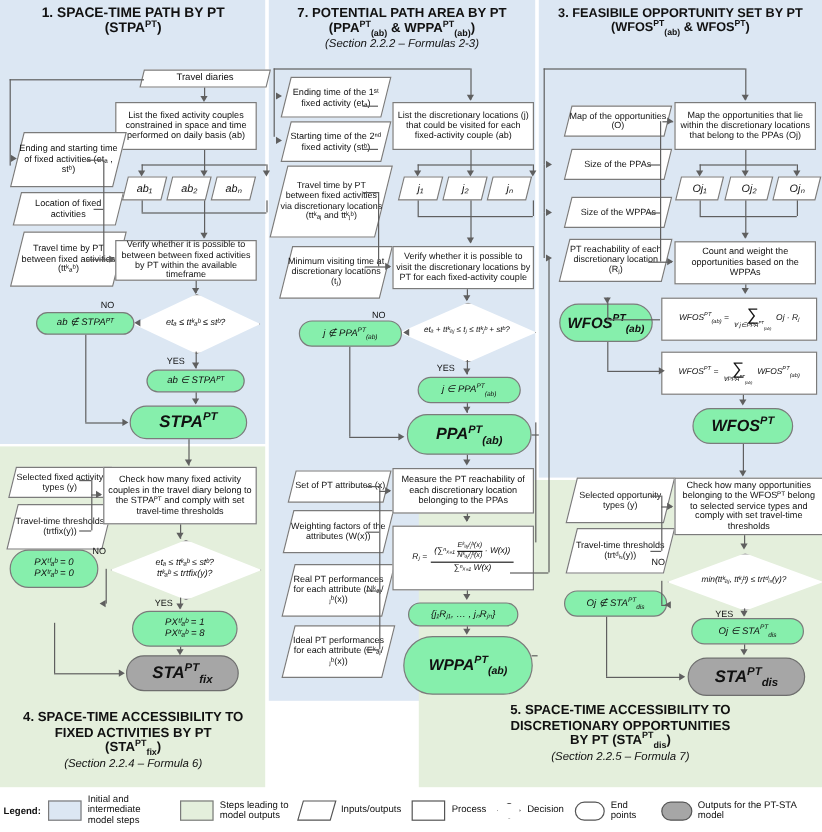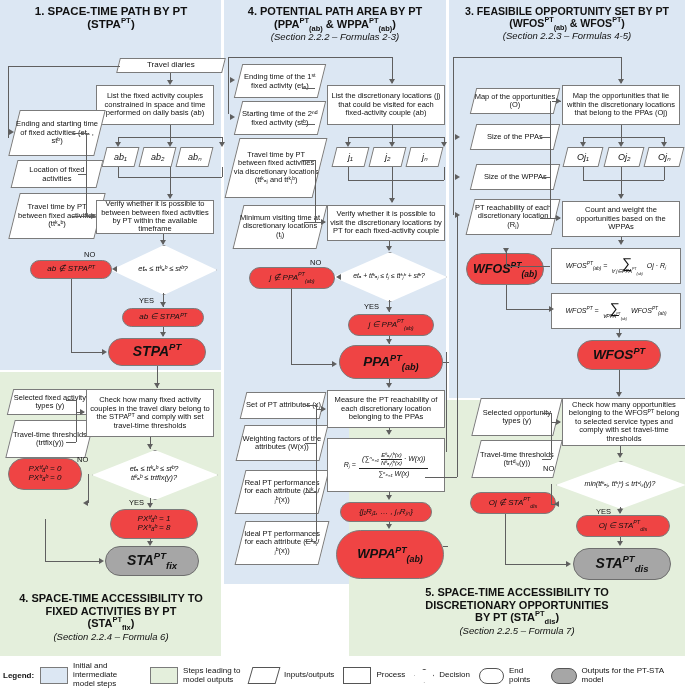--- a/index.html
+++ b/index.html
@@ -20,21 +20,21 @@
   .proc{border:1px solid #7b7b7b;}
   .io{border:1px solid #7b7b7b;transform:skewX(-14deg);}
   .io > span{display:block;transform:skewX(14deg);}
   .diamond{position:absolute;}
   .diamond .dshape{position:absolute;left:0;top:0;width:100%;height:100%;
         background:#fff;border:1px solid #7b7b7b;
         clip-path:polygon(50% 0,100% 50%,50% 100%,0 50%);}
   .diamond .dtxt{position:absolute;left:0;top:0;width:100%;height:100%;
         display:flex;align-items:center;justify-content:center;text-align:center;
         line-height:1.15;}
-  .end{border:1px solid #7b7b7b;border-radius:999px;background:#ef4444;}
+  .end{border:1px solid #7b7b7b;border-radius:999px;background:#86efac;}
   .out{border:1px solid #6e6e6e;border-radius:999px;background:#a6a6a6;}
 
   
   .ln{position:absolute;background:#5f5f5f;}
   .h{height:1px;}
   .v{width:1px;}
   .arr{position:absolute;width:0;height:0;}
   .ad{border-left:3.5px solid transparent;border-right:3.5px solid transparent;border-top:5px solid #5f5f5f;}
   .ar{border-top:3.5px solid transparent;border-bottom:3.5px solid transparent;border-left:5px solid #5f5f5f;}
   .al{border-top:3.5px solid transparent;border-bottom:3.5px solid transparent;border-right:5px solid #5f5f5f;}
@@ -64,29 +64,28 @@
 <div class="panel blue" style="left:449px;top:0;width:236px;height:398px;"></div>
 <div class="panel green" style="left:349px;top:400px;width:336px;height:256px;"></div>
 <div class="panel blue" style="left:449px;top:398px;width:0;height:0;"></div>
 
 <div class="hdr" style="left:4px;top:5px;width:214px;font-size:11.5px;">
   <span>1. SPACE-TIME PATH BY PT</span><br>
   <span>(STPA<sup>PT</sup>)</span>
 </div>
 
 <div class="hdr" style="left:227px;top:5px;width:216px;font-size:11px;">
-  <span>4. POTENTIAL PATH AREA BY PT</span><br>
+  <span>7. POTENTIAL PATH AREA BY PT</span><br>
   <span>(PPA<sup>PT</sup><sub>(ab)</sub> &amp; WPPA<sup>PT</sup><sub>(ab)</sub>)</span>
   <span class="sub" style="font-size:9.5px;">(Section 2.2.2 – Formulas 2-3)</span>
 </div>
 
 <div class="hdr" style="left:451px;top:5px;width:232px;font-size:10.6px;">
   <span>3. FEASIBILE OPPORTUNITY SET BY PT</span><br>
   <span>(WFOS<sup>PT</sup><sub>(ab)</sub> &amp; WFOS<sup>PT</sup>)</span>
-  <span class="sub" style="font-size:9.5px;">(Section 2.2.3 – Formulas 4-5)</span>
 </div>
 
 <div class="hdr" style="left:4px;top:592px;width:214px;font-size:11px;">
   <span>4. SPACE-TIME ACCESSIBILITY TO</span><br>
   <span>FIXED ACTIVITIES BY PT</span><br>
   <span>(STA<sup>PT</sup><sub>fix</sub>)</span>
   <span class="sub" style="font-size:9.5px;">(Section 2.2.4 – Formula 6)</span>
 </div>
 
 <div class="hdr" style="left:352px;top:586px;width:330px;font-size:11px;">

